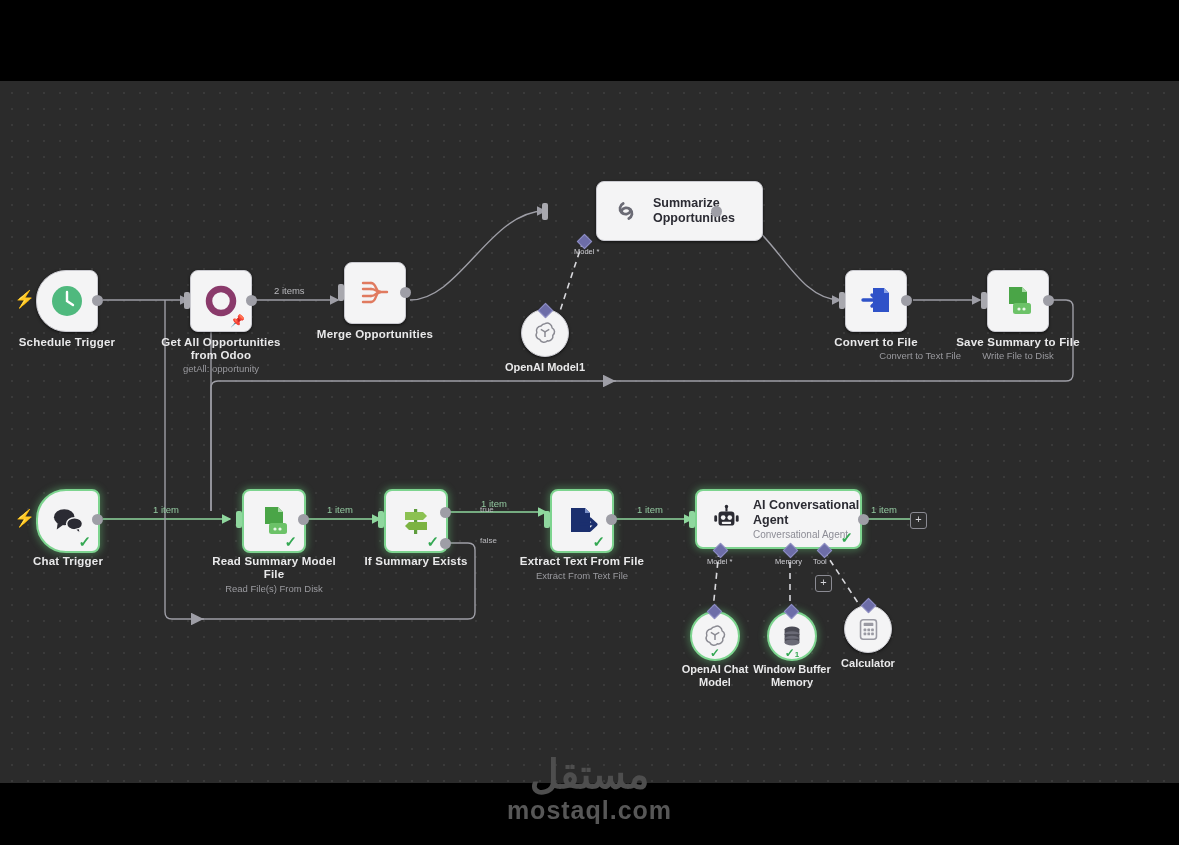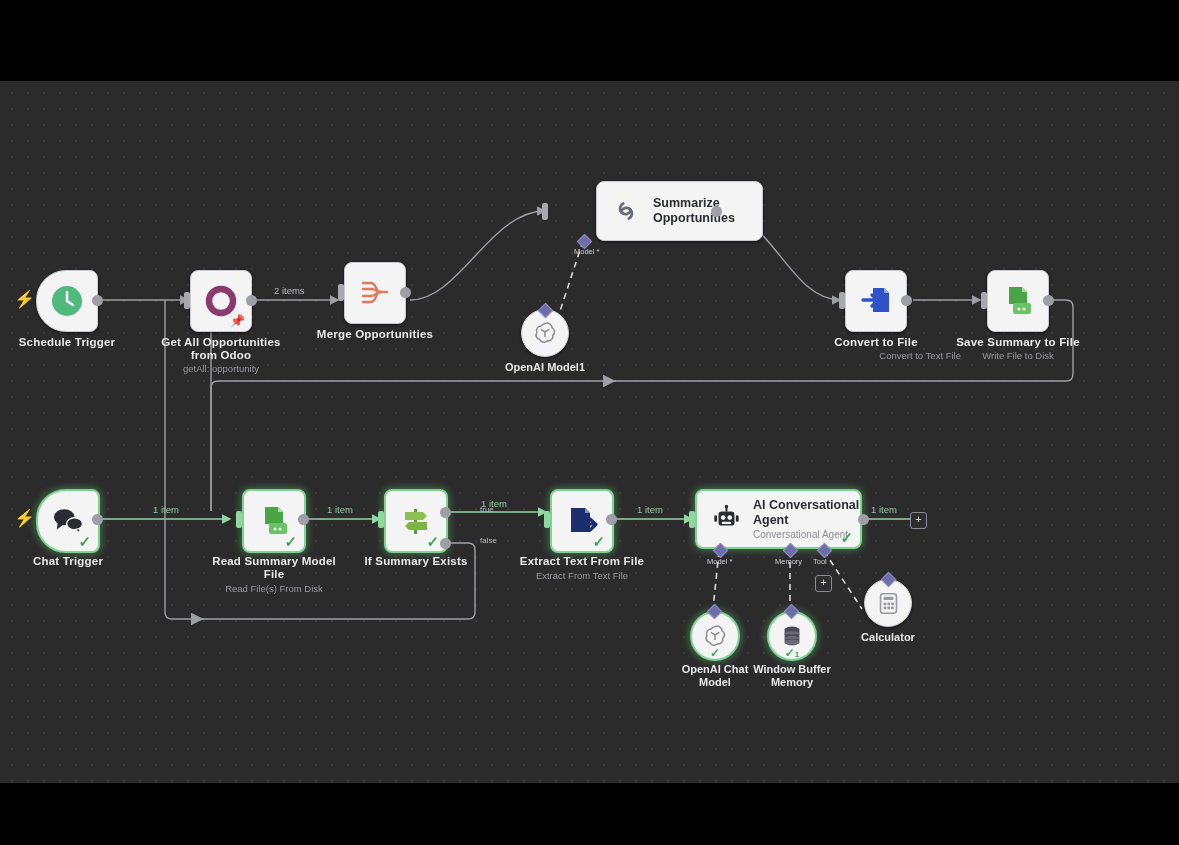--- a/index.html
+++ b/index.html
@@ -370,21 +370,21 @@
           <ellipse cx="13" cy="16" rx="8" ry="3.2" fill="#6a6a76"></ellipse>
           <rect x="5" y="16" width="16" height="4" fill="#4b4b55"></rect>
           <ellipse cx="13" cy="20" rx="8" ry="3.2" fill="#6a6a76"></ellipse>
         </svg>
         <span class="chk">✓<small>1</small></span>
       </div>
       <div class="ccaption">Window Buffer
 Memory</div>
     </div>
 
-    <div class="cnode" style="left:844px;top:498px;margin-left:20px;">
+    <div class="cnode" style="left:844px;top:524px;">
       <div class="dia" style="left:19px;top:-5px;"></div>
       <div class="cbox">
         <svg width="23" height="23" viewBox="0 0 26 26">
           <rect x="4" y="2" width="18" height="22" rx="3" fill="none" stroke="#9a9aa3" stroke-width="1.8"></rect>
           <rect x="7.5" y="5.5" width="11" height="3.6" rx="1" fill="#9a9aa3"></rect>
           <g fill="#9a9aa3">
             <rect x="7.5" y="12" width="3" height="3" rx=".7"></rect>
               <rect x="11.8" y="12" width="3" height="3" rx=".7"></rect>
               <rect x="16" y="12" width="3" height="3" rx=".7"></rect>
             <rect x="7.5" y="16.5" width="3" height="3" rx=".7"></rect>
@@ -401,14 +401,18 @@
     <div class="elabel g" style="left:327px;top:423px;">1 item</div>
     <div class="elabel g" style="left:481px;top:417px;">1 item</div>
     <div class="elabel g" style="left:637px;top:423px;">1 item</div>
     <div class="elabel g" style="left:871px;top:423px;">1 item</div>
 
   </div>
 
   <div class="letterbox top"></div>
   <div class="letterbox bottom"></div>
 
+  <div class="wm">
+    <div class="ar">مستقل</div>
+    <div class="lat">mostaql.com</div>
+  </div>
 
 </div>
 
 </body></html>

